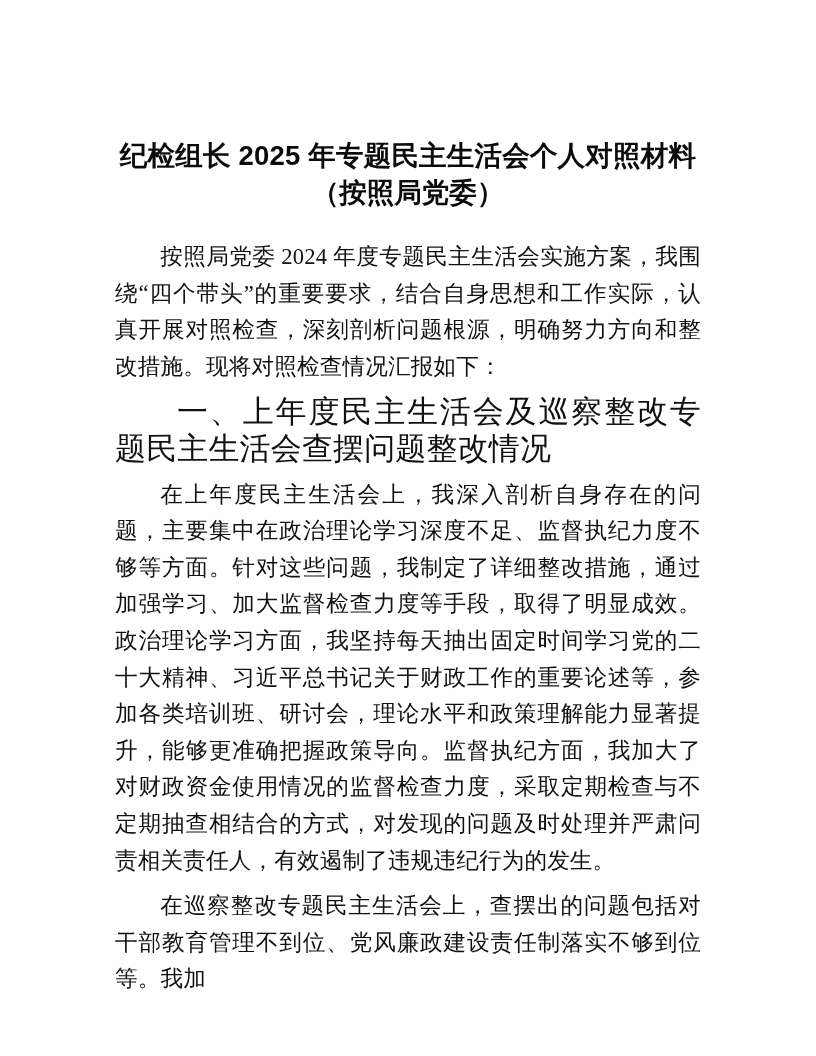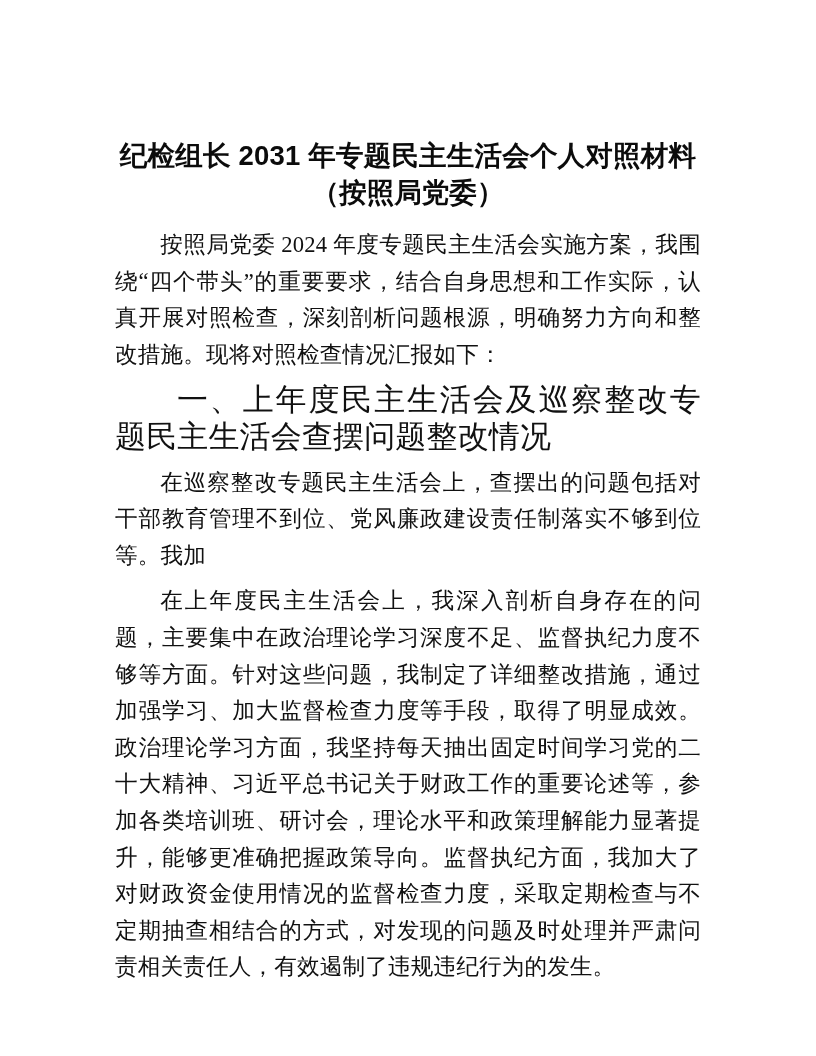--- a/index.html
+++ b/index.html
@@ -46,21 +46,21 @@
   .doc-title .title-line {
     display: block;
     white-space: nowrap;
   }
   .doc-title .title-line-2 {
     letter-spacing: 0px;
   }
 
   
   .body-block {
-    margin-top: 16px;
+    margin-top: 28px;
   }
   p.para {
     font-family: "Liberation Serif", "DejaVu Serif", serif;
     font-size: 22.6px;
     line-height: 36.6px;
     margin: 0 0 9px 0;
     text-align: justify;
     text-justify: inter-ideograph;
     text-indent: 2em;
     color: #111111;
@@ -83,28 +83,28 @@
     word-break: break-all;
   }
 </style>
 </head>
 <body>
 
 <div class="page">
   <div class="content">
 
     <h1 class="doc-title">
-      <span class="title-line title-line-1">纪检组长 2031 年专题民主生活会个人对照材料</span>
+      <span class="title-line title-line-1">纪检组长 2025 年专题民主生活会个人对照材料</span>
       <span class="title-line title-line-2">（按照局党委）</span>
     </h1>
 
     <div class="body-block">
       <p class="para">按照局党委 2024 年度专题民主生活会实施方案，我围绕“四个带头”的重要要求，结合自身思想和工作实际，认真开展对照检查，深刻剖析问题根源，明确努力方向和整改措施。现将对照检查情况汇报如下：</p>
 
       <p class="heading">一、上年度民主生活会及巡察整改专题民主生活会查摆问题整改情况</p>
 
+      <p class="para">在上年度民主生活会上，我深入剖析自身存在的问题，主要集中在政治理论学习深度不足、监督执纪力度不够等方面。针对这些问题，我制定了详细整改措施，通过加强学习、加大监督检查力度等手段，取得了明显成效。政治理论学习方面，我坚持每天抽出固定时间学习党的二十大精神、习近平总书记关于财政工作的重要论述等，参加各类培训班、研讨会，理论水平和政策理解能力显著提升，能够更准确把握政策导向。监督执纪方面，我加大了对财政资金使用情况的监督检查力度，采取定期检查与不定期抽查相结合的方式，对发现的问题及时处理并严肃问责相关责任人，有效遏制了违规违纪行为的发生。</p>
+
       <p class="para">在巡察整改专题民主生活会上，查摆出的问题包括对干部教育管理不到位、党风廉政建设责任制落实不够到位等。我加</p>
-
-      <p class="para">在上年度民主生活会上，我深入剖析自身存在的问题，主要集中在政治理论学习深度不足、监督执纪力度不够等方面。针对这些问题，我制定了详细整改措施，通过加强学习、加大监督检查力度等手段，取得了明显成效。政治理论学习方面，我坚持每天抽出固定时间学习党的二十大精神、习近平总书记关于财政工作的重要论述等，参加各类培训班、研讨会，理论水平和政策理解能力显著提升，能够更准确把握政策导向。监督执纪方面，我加大了对财政资金使用情况的监督检查力度，采取定期检查与不定期抽查相结合的方式，对发现的问题及时处理并严肃问责相关责任人，有效遏制了违规违纪行为的发生。</p>
     </div>
 
   </div>
 </div>
 
 </body></html>

